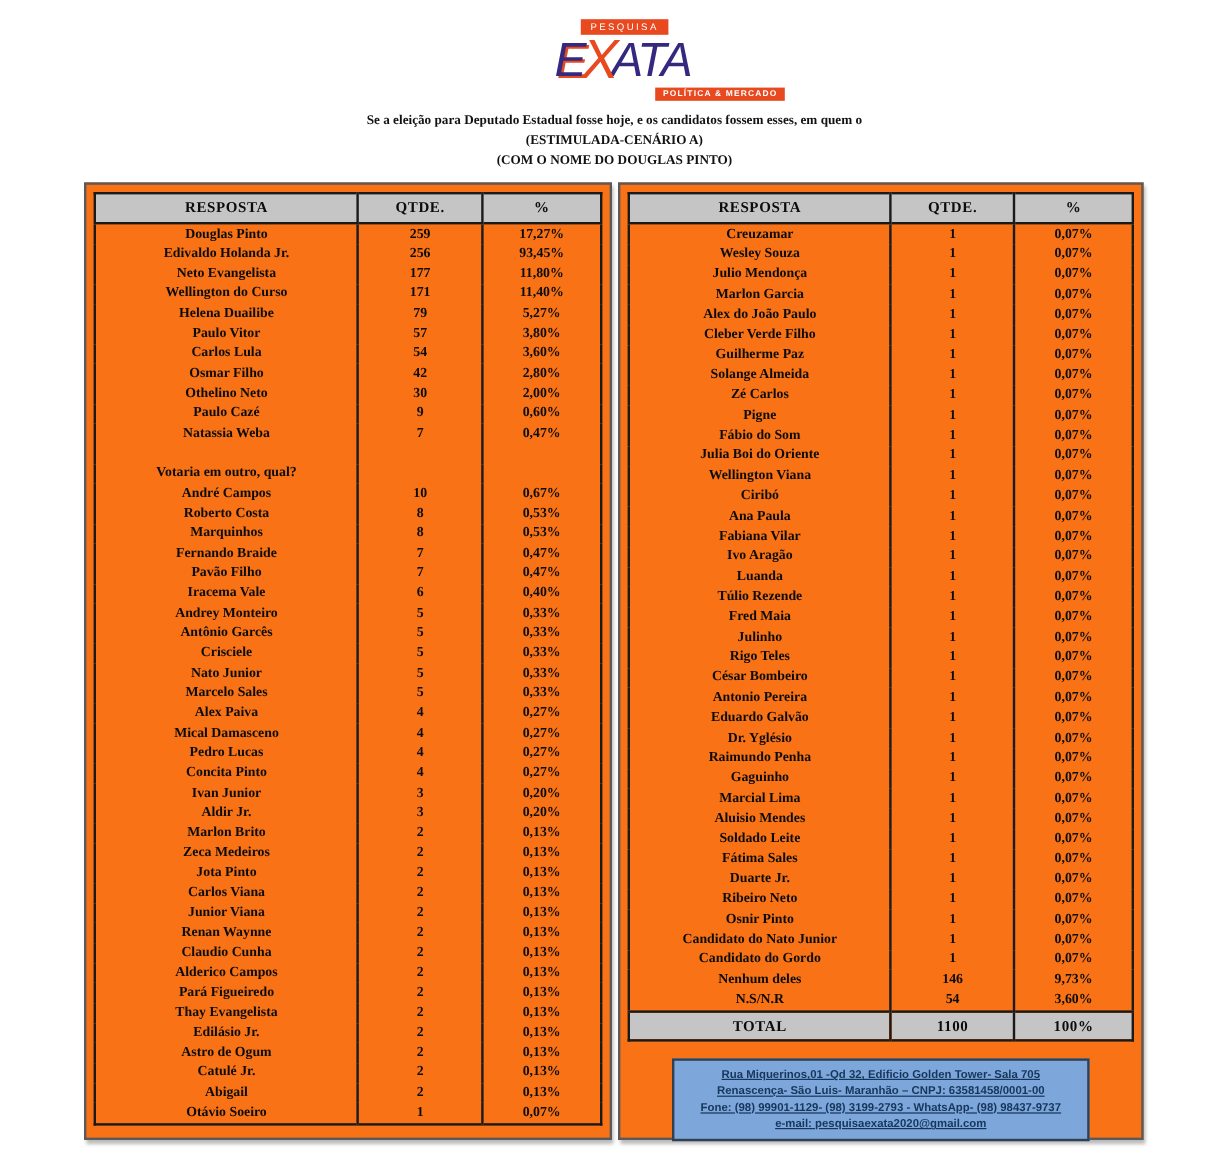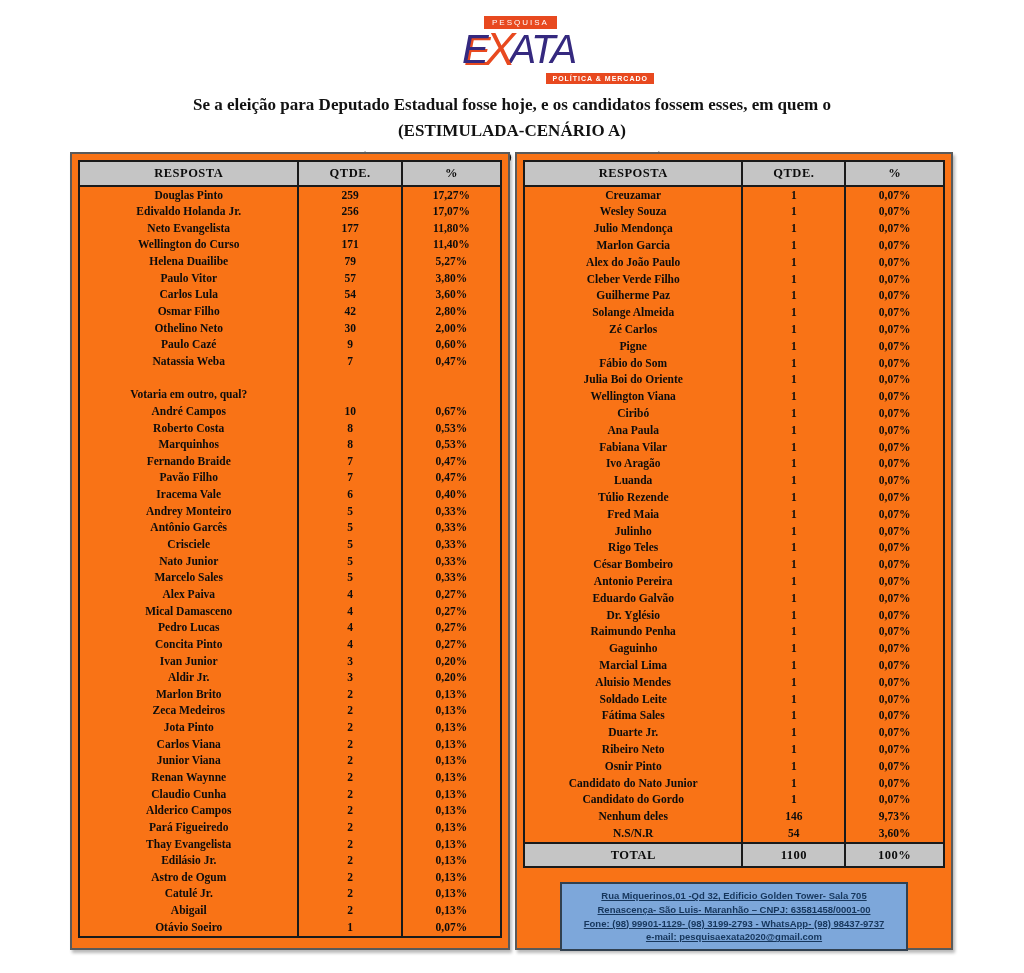--- a/index.html
+++ b/index.html
@@ -24,21 +24,21 @@
   .logo-x{font-size:46px;color:var(--logo-orange,#e8491f);margin:0 -6px 0 -4px;position:relative;top:2px;}
   .logo-ata{font-size:40px;color:var(--logo-purple,#35297f);letter-spacing:-2px;}
   .logo-tag{
     position:absolute;bottom:0;right:-2px;background:var(--logo-orange,#e8491f);
     color:#fff;font-family:"Liberation Sans","DejaVu Sans",sans-serif;
     font-weight:bold;font-size:7px;letter-spacing:1px;padding:2px 6px;
   }
   
   .title{
     position:absolute;top:92px;left:0;width:100%;text-align:center;
-    font-weight:bold;font-size:17px;line-height:1.55;color:#121212;
+    font-weight:bold;font-size:11px;line-height:1.55;color:#121212;
   }
   
   .panel{
     position:absolute;top:152px;background:#f97316;border:2px solid #5a5a5a;
     box-shadow:2px 3px 3px rgba(0,0,0,0.28);padding:6px;box-sizing:content-box;
   }
   .panel-left{left:70px;width:424px;height:782px;}
   .panel-right{left:515px;width:422px;height:782px;}
   
   table.poll-table{
@@ -99,21 +99,21 @@
           <th>%</th>
         </tr>
         <tr>
           <td>Douglas Pinto</td>
           <td>259</td>
           <td>17,27%</td>
         </tr>
         <tr>
           <td>Edivaldo Holanda Jr.</td>
           <td>256</td>
-          <td>17,07%</td>
+          <td>93,45%</td>
         </tr>
         <tr>
           <td>Neto Evangelista</td>
           <td>177</td>
           <td>11,80%</td>
         </tr>
         <tr>
           <td>Wellington do Curso</td>
           <td>171</td>
           <td>11,40%</td>

